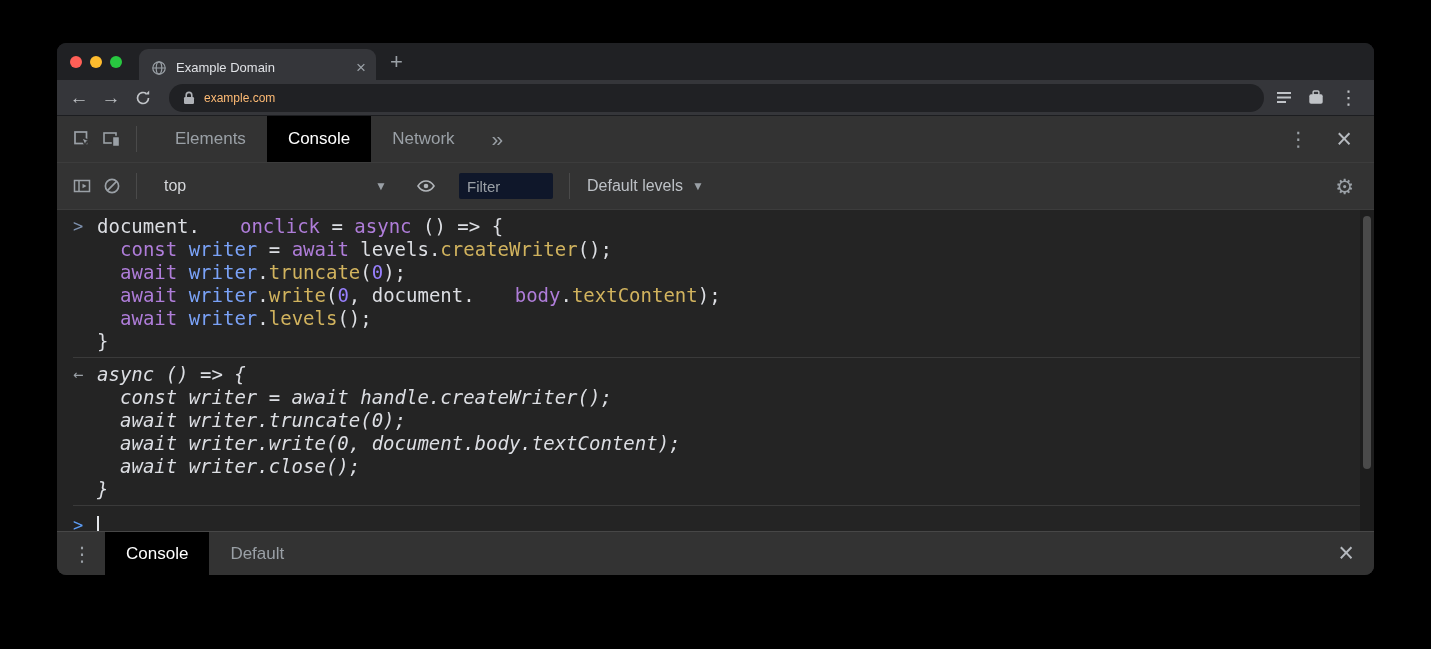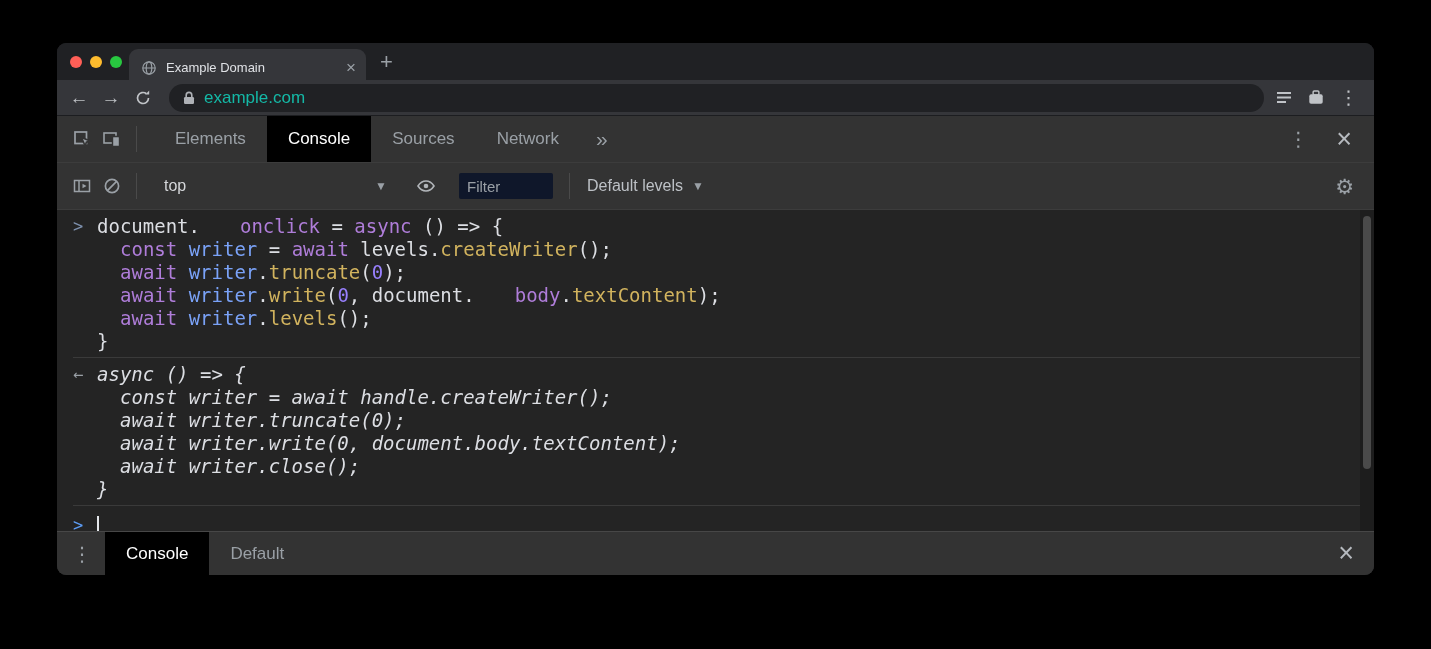--- a/index.html
+++ b/index.html
@@ -10,35 +10,35 @@
             border-radius:9px; overflow:hidden; background:var(--browser-frame,#202124);
             box-shadow:0 20px 60px rgba(0,0,0,.65); }
 
   
   .tabstrip { height:37px; display:flex; align-items:center; background:var(--browser-frame,#202124); }
   .traffic { display:flex; gap:8px; padding-left:13px; align-items:center; }
   .light { width:12px; height:12px; border-radius:50%; }
   .light.red { background:var(--traffic-red,#ff5f57); }
   .light.yellow { background:var(--traffic-yellow,#febc2e); }
   .light.green { background:var(--traffic-green,#28c840); }
-  .tab { align-self:flex-end; margin-left:7px; width:237px; height:31px;
+  .tab { align-self:flex-end; margin-left:17px; width:237px; height:31px;
          background:var(--browser-toolbar,#35363a); border-radius:9px 9px 0 0;
          display:flex; align-items:center; padding:6px 10px 0 12px; gap:9px; }
   .tab-title { font-size:13px; color:#dfe1e5; flex:1; white-space:nowrap; overflow:hidden; }
   .tab-close { color:#9aa0a6; font-size:17px; line-height:1; }
   .newtab { margin-left:14px; color:#9aa0a6; font-size:22px; line-height:1; }
 
   
   .toolbar { height:36px; background:var(--browser-toolbar,#35363a); display:flex;
              align-items:center; padding:0 10px 0 8px; border-bottom:1px solid #1c1d20; }
   .nav-btn { width:28px; height:28px; display:grid; place-items:center; color:#c0c3c7;
              font-size:19px; border-radius:50%; flex:none; margin-right:4px; }
   .omnibox { flex:1; height:28px; margin:0 12px 0 8px; background:var(--omnibox-bg,#202124);
              border-radius:14px; display:flex; align-items:center; padding:0 14px; gap:9px; }
-  .url { font-size:17px; color:#14b8a6; }
+  .url { font-size:12px; color:#fdba74; }
   .toolbar-right { display:flex; align-items:center; gap:14px; padding-right:6px; }
   .tb-icon { color:#c0c3c7; display:grid; place-items:center; }
   .menu-dots { font-size:19px; color:#c0c3c7; }
 
   
   .content { display:flex; height:459px; }
   .page { width:540px; background:var(--page-bg,#f1f1f1); padding:5px 18px;
           font-size:14px; color:#161616; }
 
   
@@ -169,21 +169,20 @@
         <span class="icon-btn">
           <svg width="20" height="20" viewBox="0 0 20 20">
               <rect x="2" y="4" width="12" height="10" fill="none" stroke="#9aa0a6" stroke-width="1.6"></rect>
               <rect x="10.5" y="7.5" width="7" height="10" rx="1" fill="#9aa0a6" stroke="#333333" stroke-width="1.4"></rect>
             </svg>
         </span>
         <span class="vsep"></span>
         <div class="dt-tabs">
           <span class="dt-tab">Elements</span>
           <span class="dt-tab active">Console</span>
-          <span class="dt-tab">Sources</span>
           <span class="dt-tab">Network</span>
         </div>
         <span class="more-tabs">»</span>
         <div class="dt-toolbar-right">
           <span class="dots-v">⋮</span>
           <span class="x-btn">×</span>
         </div>
       </div>
 
       <div class="dt-console-toolbar">

